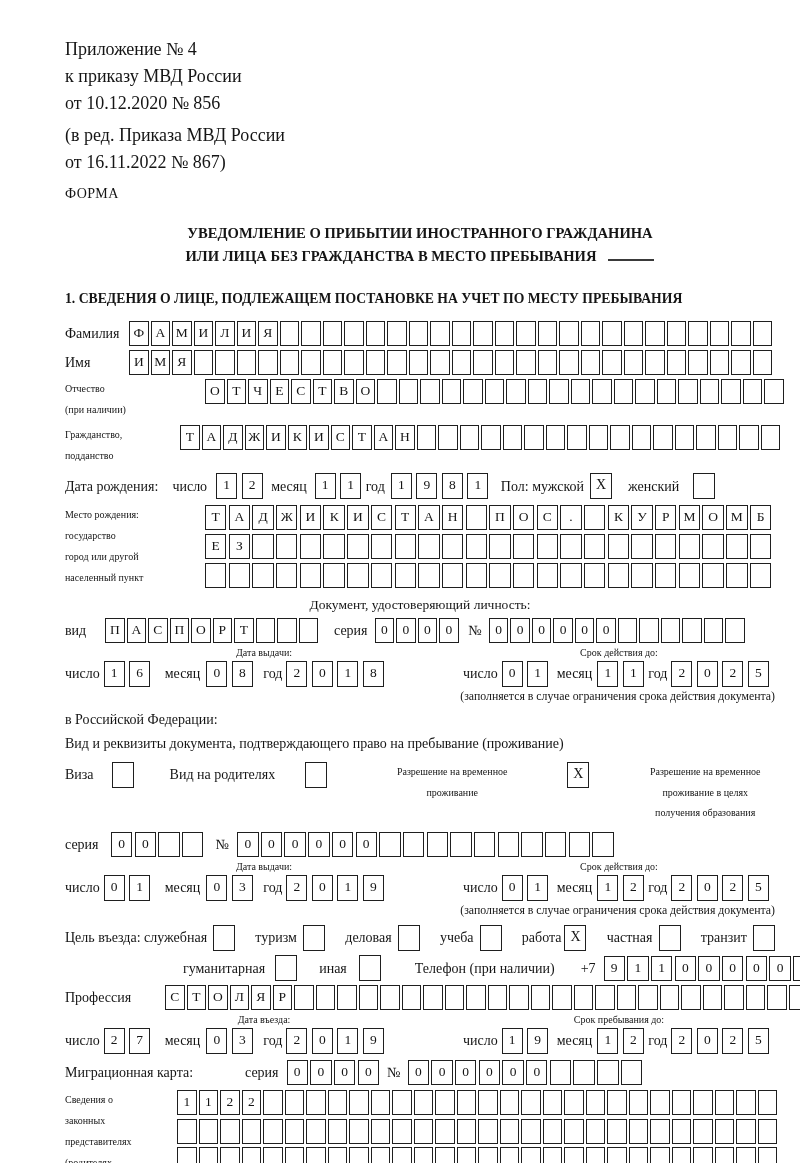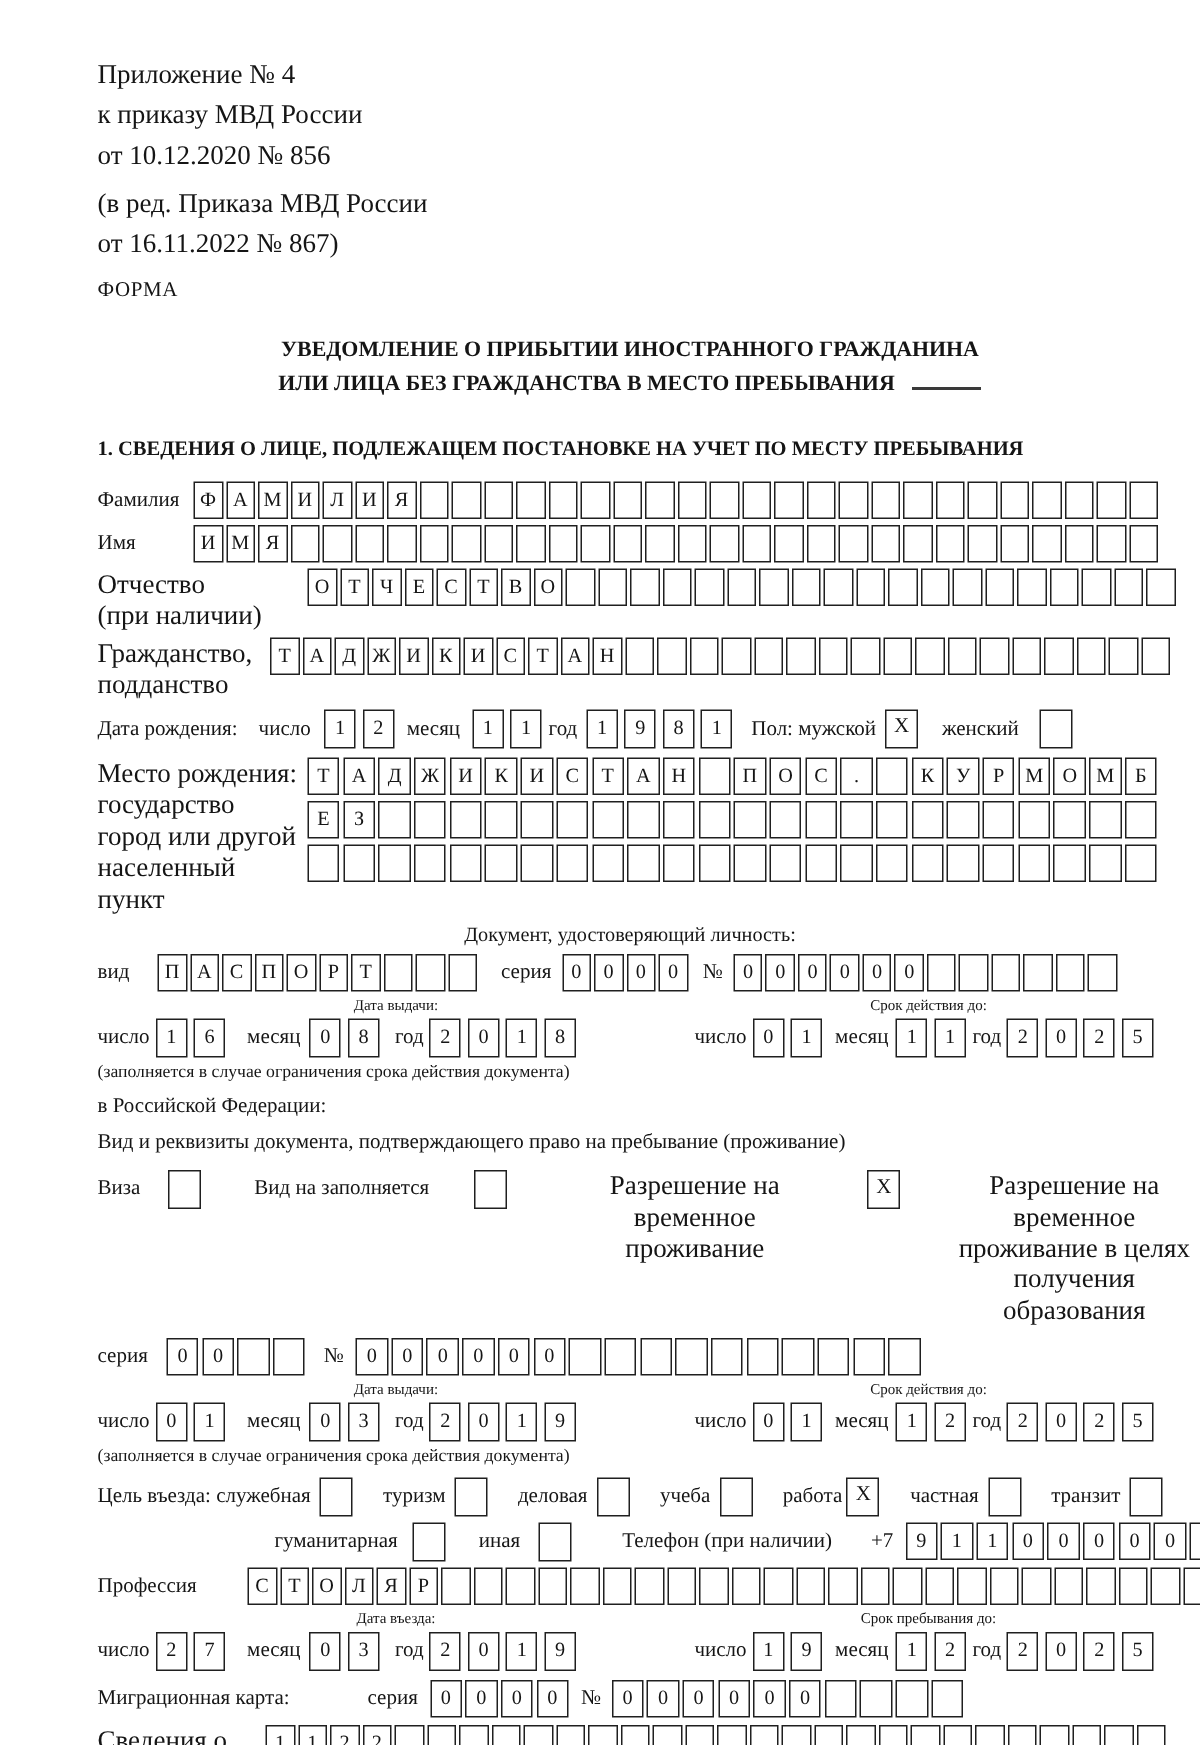--- a/index.html
+++ b/index.html
@@ -13,21 +13,21 @@
 
   
   .title{margin-top:20px;text-align:center;font-weight:bold;font-size:14.6px;line-height:1.55;}
   .blank-line{display:inline-block;width:46px;border-bottom:2.2px solid #3a3a3a;height:13px;margin-left:12px;}
   .sec-head{margin-top:24px;font-weight:bold;font-size:13.7px;}
 
   
   .form-rows{margin-top:14px;}
   .row{display:flex;align-items:flex-start;margin-bottom:4px;}
   .lbl{font-size:14px;line-height:25px;flex-shrink:0;}
-  .lbl-block{font-size:18px;line-height:20.8px;flex-shrink:0;}
+  .lbl-block{font-size:10px;line-height:20.8px;flex-shrink:0;}
   .cells{display:flex;flex-wrap:nowrap;}
   .cell{width:19.5px;height:25px;border:1.6px solid #1f1f1f;box-sizing:border-box;margin-right:2px;
         text-align:center;font-size:13.5px;line-height:21px;flex-shrink:0;}
   .cells-wide .cell{width:21.4px;margin-right:2.3px;}
   .stack{display:flex;flex-direction:column;}
   .stack .cells{margin-bottom:3.6px;}
 
   .date-cells{display:flex;}
   .date-cells .cell{width:21px;height:26px;margin-right:4.5px;line-height:22px;}
   .checkbox{width:22px;height:26px;border:1.6px solid #1f1f1f;box-sizing:border-box;display:inline-block;
@@ -35,28 +35,28 @@
 
   .center-head{text-align:center;font-weight:normal;font-size:13.5px;margin:6px 0 5px;}
 
   .dates-wrap{margin:2px 0 4px;}
   .dates-cols{display:flex;}
   .dcol-l{width:398px;flex-shrink:0;}
   .dcol-r{flex:1;}
   .d-head{text-align:center;font-size:10px;margin-bottom:3px;}
   .d-line{display:flex;align-items:center;}
   .d-line .lbl{line-height:26px;}
-  .small-note{font-size:11.8px;text-align:left;margin-top:2px;}
+  .small-note{font-size:11.8px;text-align:right;margin-top:2px;}
 
   .intro{font-size:14px;line-height:1.7;margin-top:4px;}
   .visa-row{display:flex;align-items:flex-start;margin:6px 0 8px;gap:12px;}
   .ctr{text-align:center;}
 
   .purpose-row{display:flex;align-items:center;justify-content:space-between;margin:7px 0 3px;}
-  .pair{display:flex;align-items:center;}
+  .pair{display:flex;align-items:flex-start;}
   .pair .checkbox{margin-left:6px;}
   .purpose2-row{display:flex;align-items:center;margin:4px 0 4px 118px;}
 </style>
 </head>
 <body>
 
 <div class="page">
 
   <div class="hdr">
     <div>Приложение № 4</div>
@@ -428,21 +428,21 @@
     </div>
 
     <div class="intro">
       <div>в Российской Федерации:</div>
       <div>Вид и реквизиты документа, подтверждающего право на пребывание (проживание)</div>
     </div>
 
     <div class="visa-row">
       <span class="lbl">Виза</span>
       <span class="checkbox" style="margin-left:6px;"></span>
-      <span class="lbl" style="margin-left:24px;">Вид на заполняется</span>
+      <span class="lbl" style="margin-left:24px;">Вид на родителях</span>
       <span class="checkbox" style="margin-left:18px;"></span>
       <span class="lbl-block ctr" style="margin-left:20px;width:186px;">
         <div>Разрешение на временное</div>
         <div>проживание</div>
       </span>
       <span class="checkbox" style="margin-left:10px;">X</span>
       <span class="lbl-block ctr" style="margin-left:16px;width:176px;">
         <div>Разрешение на временное</div>
         <div>проживание в целях</div>
         <div>получения образования</div>

